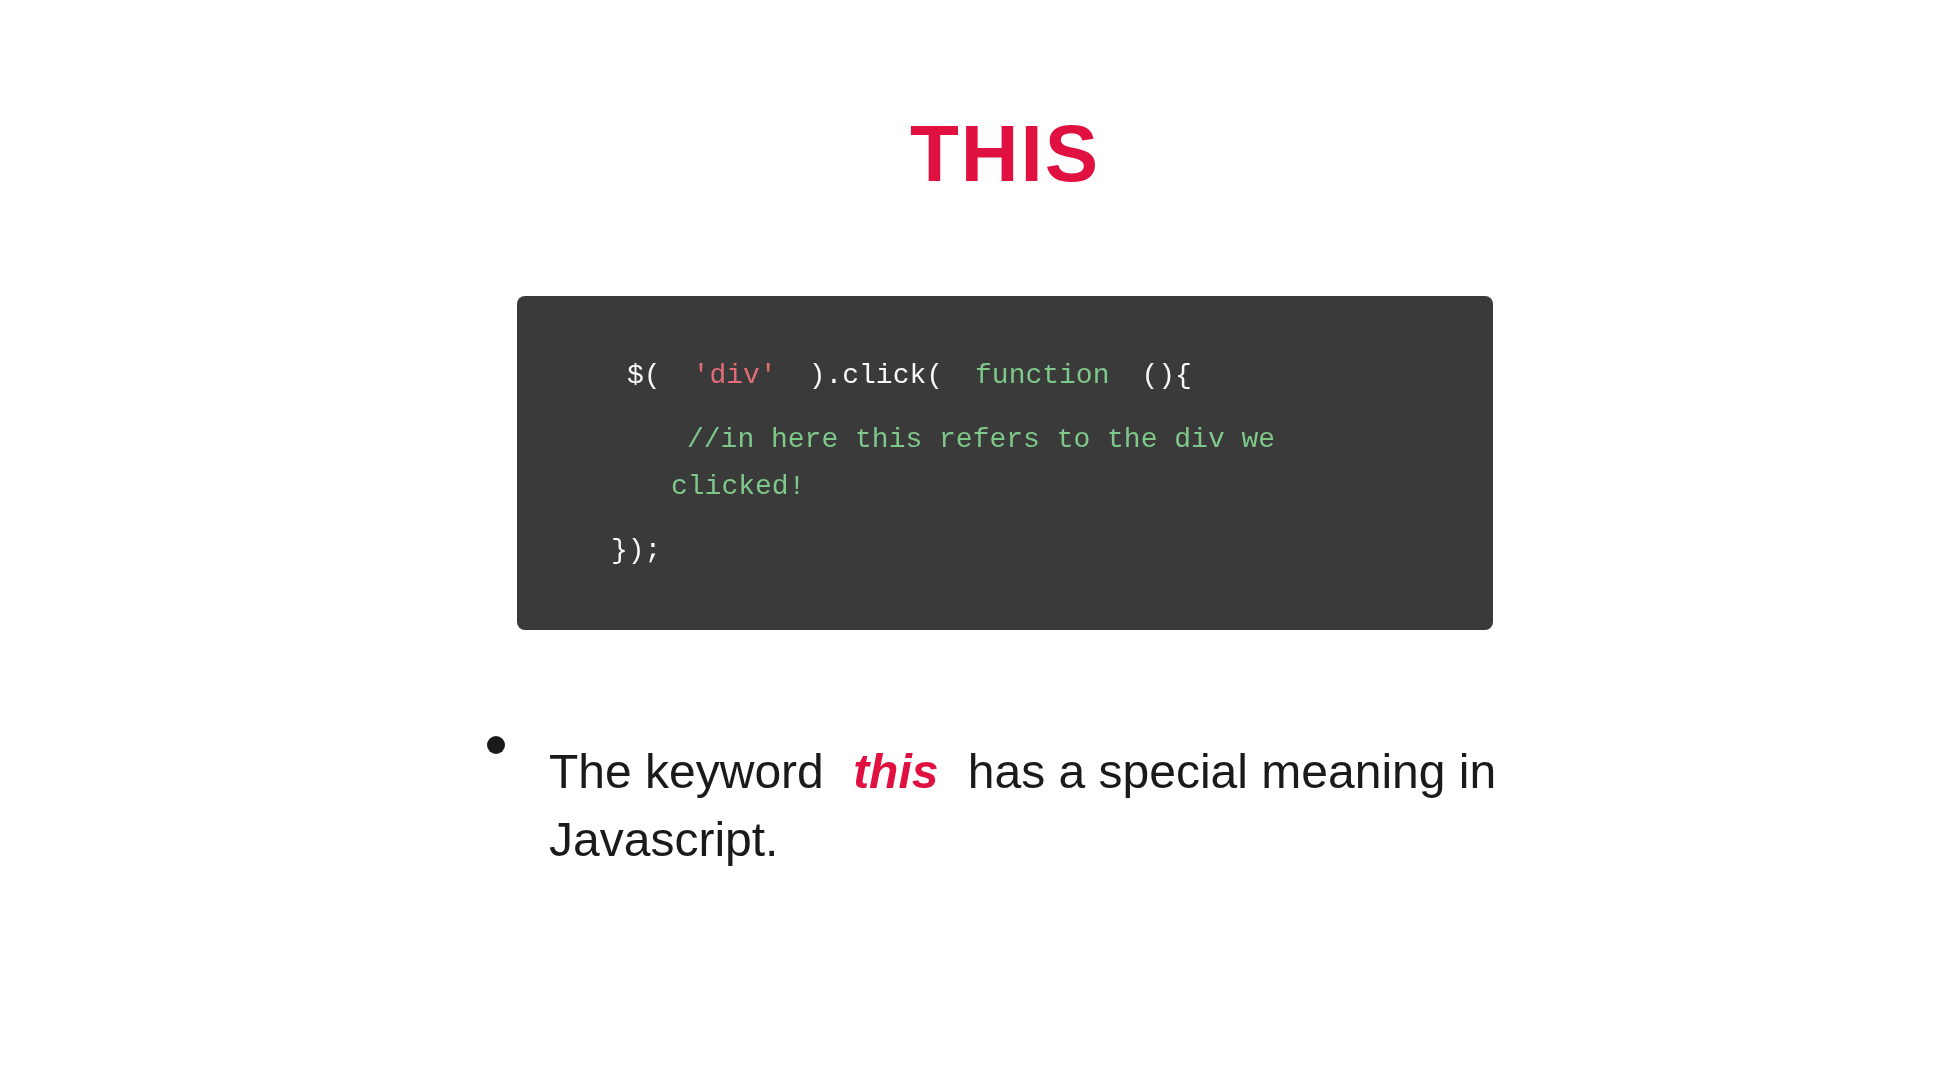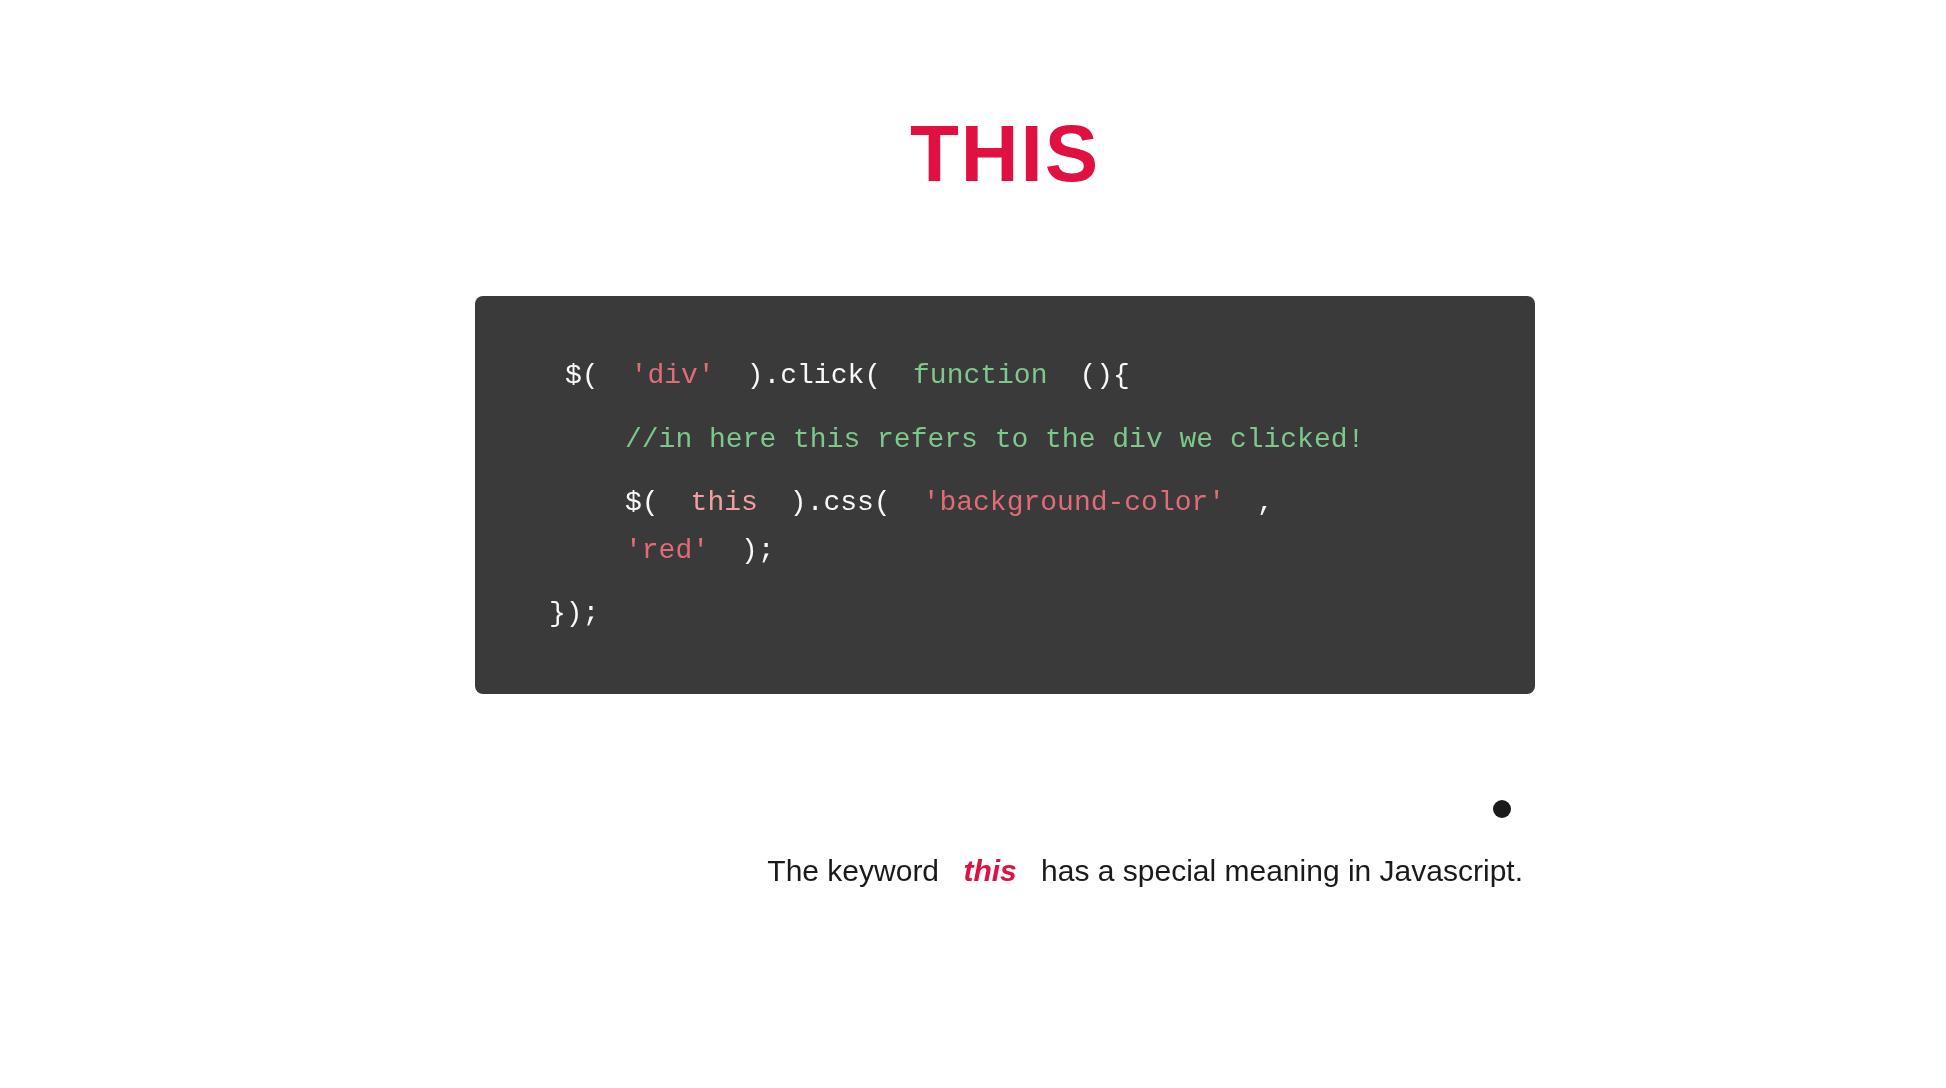--- a/index.html
+++ b/index.html
@@ -25,22 +25,22 @@
       color: #e01040;
       text-transform: uppercase;
       letter-spacing: 2px;
       margin-bottom: 80px;
       text-align: center;
     }
 
     .code-block {
       background: #3a3a3a;
       border-radius: 8px;
-      padding: 40px 58px;
-      width: 1060px;
+      padding: 40px 78px;
+      width: 976px;
       margin-bottom: 60px;
       font-family: 'Courier New', Courier, monospace;
       font-size: 28px;
       line-height: 1.7;
     }
 
     .code-line {
       display: block;
     }
 
@@ -52,26 +52,25 @@
     .code-indent2 { padding-left: 60px; }
 
     .bullet-list {
       width: 1100px;
       list-style: none;
       padding: 0;
     }
 
     .bullet-list li {
       display: flex;
-      align-items: flex-end;
-      font-size: 30px;
+      align-items: flex-start;
+      font-size: 48px;
       line-height: 1.4;
       color: #1a1a1a;
       margin-bottom: 50px;
-      flex-direction: column;
     }
 
     .bullet-dot {
       display: inline-block;
       width: 18px;
       height: 18px;
       background: #1a1a1a;
       border-radius: 50%;
       margin-top: 14px;
       margin-right: 28px;
@@ -98,23 +97,20 @@
 
 <h1 class="page-title">THIS</h1>
 
 <div class="code-block">
   <span class="code-line code-white">
     <span class="code-white">$(</span><span class="code-red">'div'</span><span class="code-white">).click(</span><span class="code-green">function</span><span class="code-white">(){</span>
   </span>
   <span class="code-line code-indent1">
     <span class="code-green">//in here this refers to the div we clicked!</span>
   </span>
-  <span class="code-line code-indent2" style="margin-top:10px;">
-    <span class="code-white">$(</span><span class="code-pink">this</span><span class="code-white">).css(</span><span class="code-red">'background-color'</span><span class="code-white">, </span><span class="code-red">'red'</span><span class="code-white">);</span>
-  </span>
   <span class="code-line code-white">});</span>
 </div>
 
 <ul class="bullet-list">
   <li>
     <span class="bullet-dot"></span>
     <span class="bullet-text">
       The keyword <span class="highlight-this">this</span> has a special meaning in Javascript.
     </span>
   </li>

